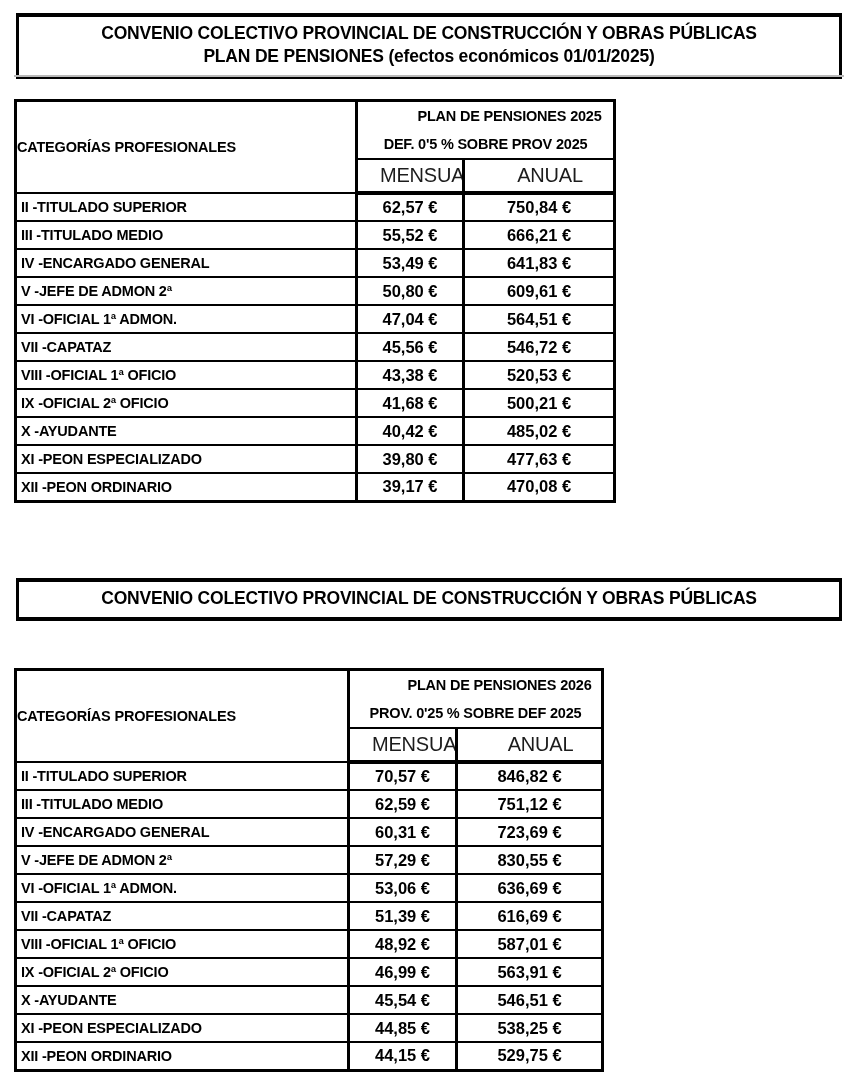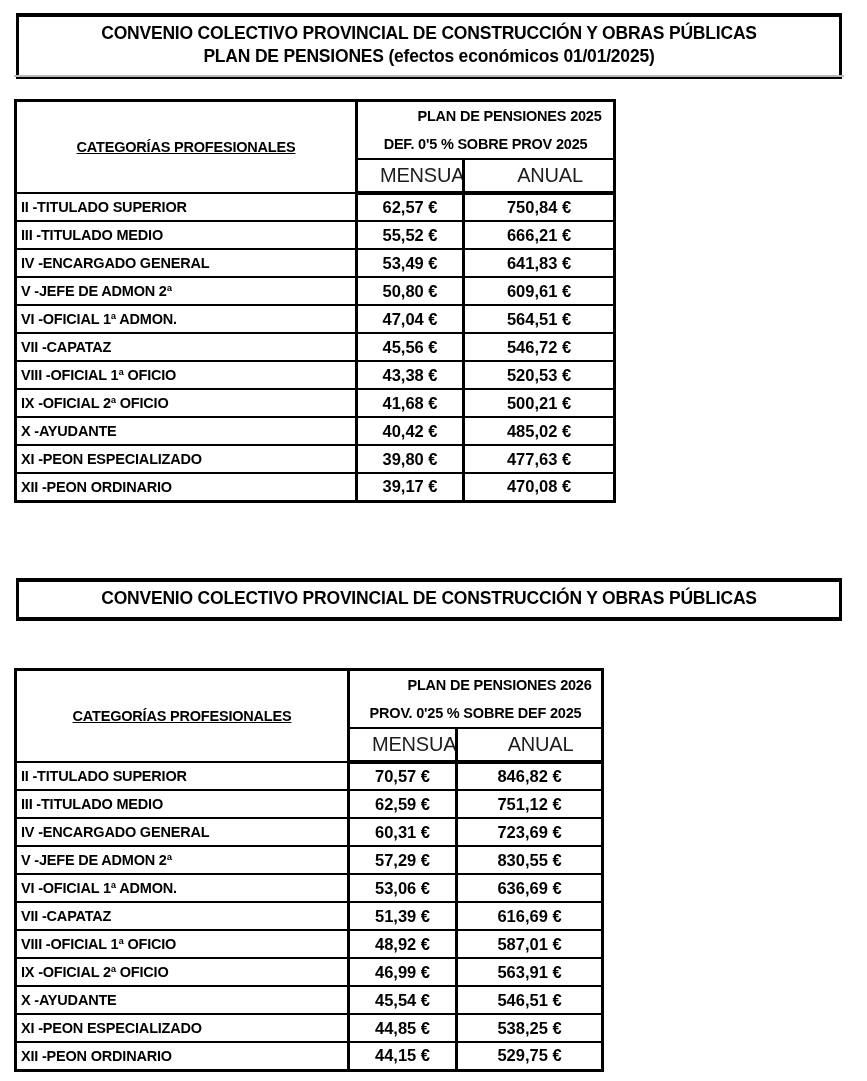--- a/index.html
+++ b/index.html
@@ -62,24 +62,23 @@
     border: 2px solid #000;
     padding: 0;
     overflow: hidden;
     white-space: nowrap;
   }
 
   .ptable th.cat-head {
     border-right-width: 3px;
     font-size: 14.5px;
     font-weight: bold;
-    text-align: center;
-    vertical-align: middle;
-    letter-spacing: -0.2px;
-    text-decoration: underline;
+    text-align: left;
+    vertical-align: middle;
+    letter-spacing: -0.2px;
   }
   .ptable th.group-head {
     font-size: 14.5px;
     font-weight: bold;
     text-align: center;
     vertical-align: middle;
     height: 56px;
     letter-spacing: -0.2px;
   }
   .ptable th.group-head .gline { line-height: 1; }

